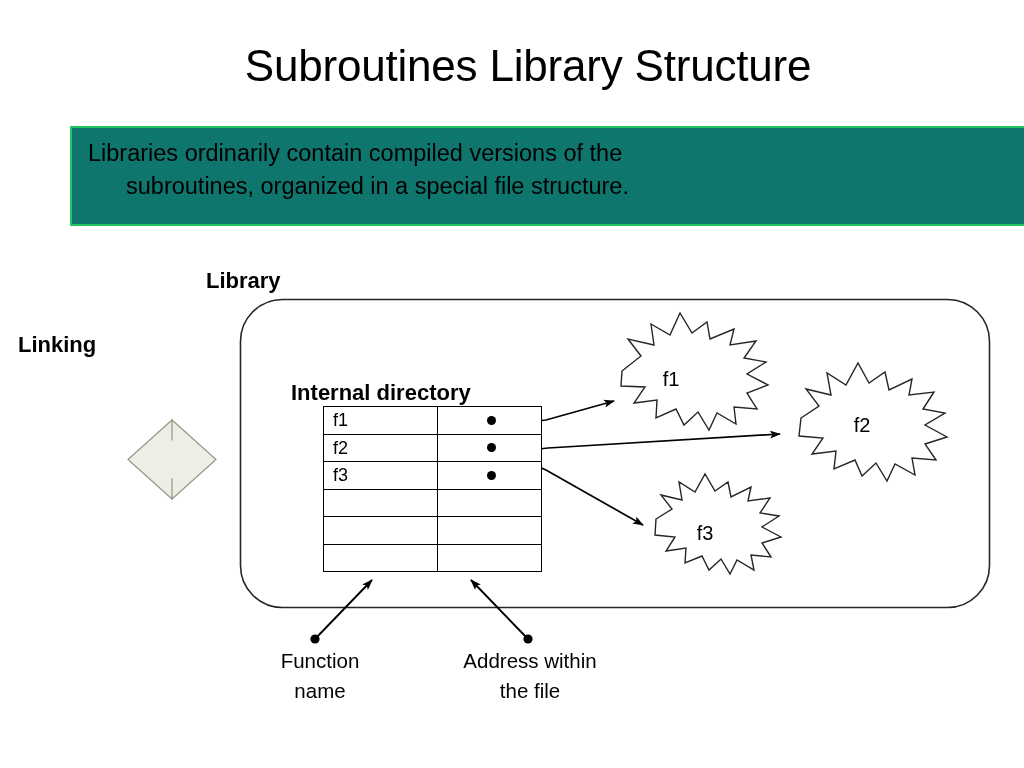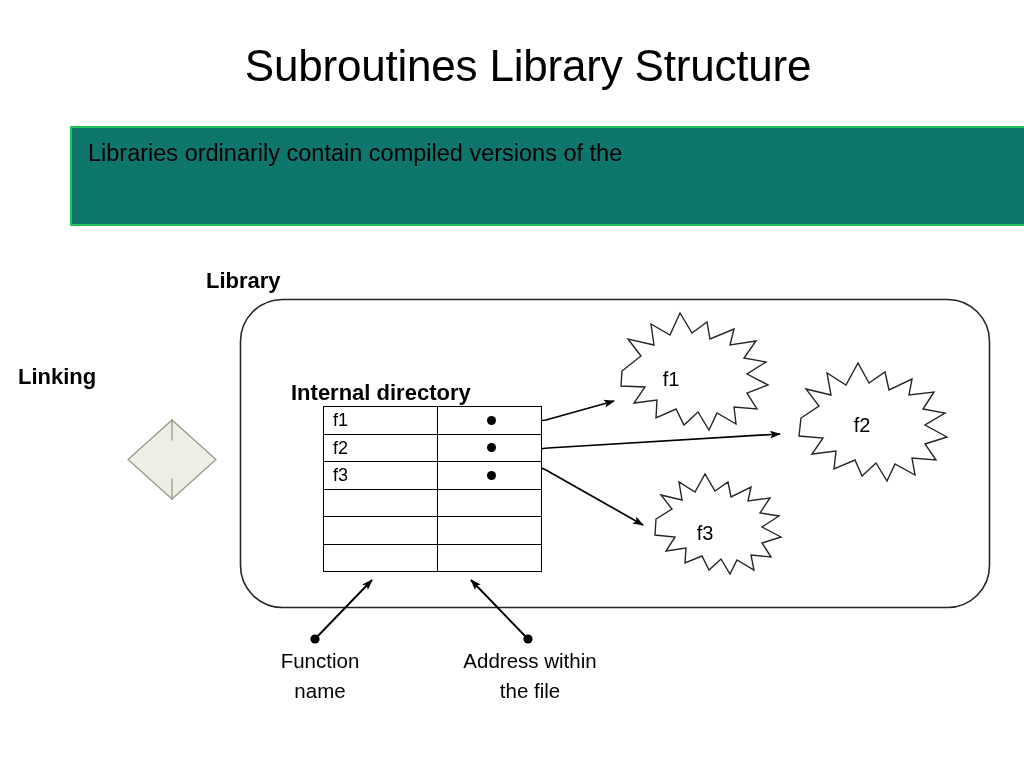--- a/index.html
+++ b/index.html
@@ -66,21 +66,21 @@
 
   
   .bold-label {
     position: absolute;
     font-size: 22px;
     font-weight: bold;
     color: #000000;
     white-space: nowrap;
   }
   #label-library { left: 206px; top: 268px; }
-  #label-linking { left: 18px; top: 364px; }
+  #label-linking { left: 18px; top: 332px; }
   #label-internal-directory { left: 291px; top: 380px; }
 
   
   .plain-label {
     position: absolute;
     font-size: 20.5px;
     line-height: 1.48;
     color: #000000;
     text-align: center;
     white-space: nowrap;
@@ -133,20 +133,21 @@
 </head>
 <body>
 
 <div id="slide">
 
   <div id="title">Subroutines Library Structure</div>
 
   <div id="callout-box">
     <div id="callout-text">
       <span>Libraries ordinarily contain compiled versions of  the</span>
+      <span id="callout-line2">subroutines, organized in a special file structure.</span>
     </div>
   </div>
 
   <svg id="vectors" viewBox="0 0 1024 768">
 
     <defs>
       <marker id="arrowhead" markerWidth="11" markerHeight="8" refX="10" refY="4" orient="auto" markerUnits="userSpaceOnUse">
         <path d="M0,0 L11,4 L0,8 L2.4,4 Z" fill="#000000"></path>
       </marker>
     </defs>

